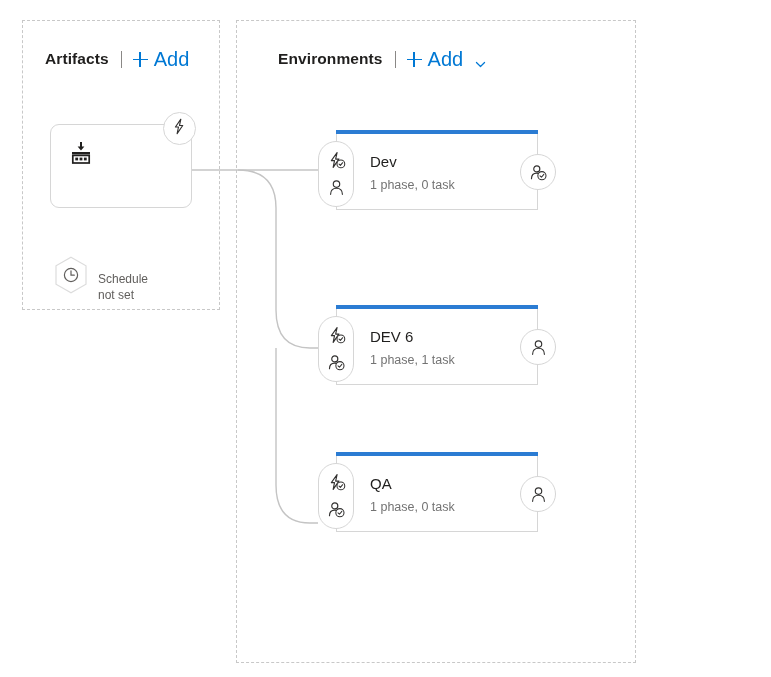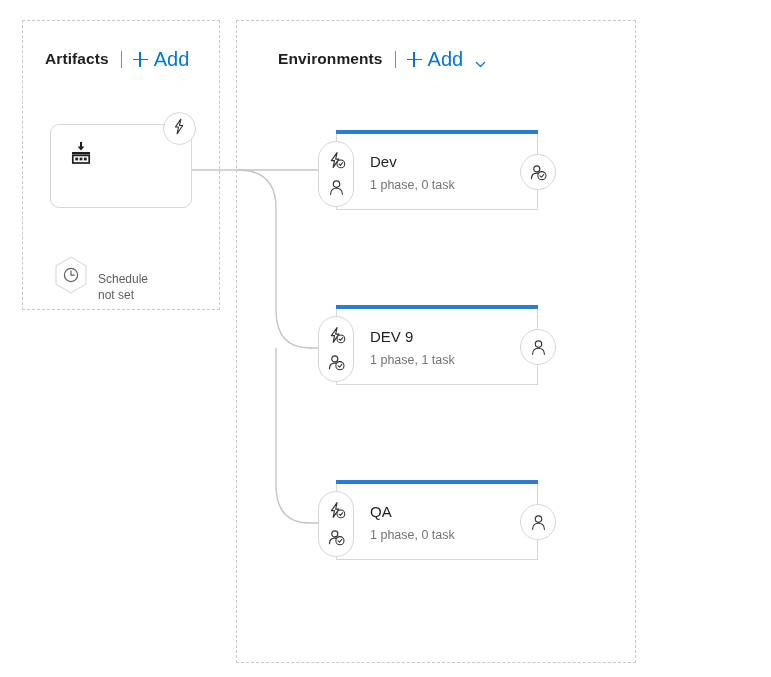--- a/index.html
+++ b/index.html
@@ -176,21 +176,21 @@
 
   
   .env-card {
     position: absolute;
     width: 202px;
     height: 72px;
     box-sizing: border-box;
   }
   #env-card-0 { left: 336px; top: 130px; }
   #env-card-1 { left: 336px; top: 305px; }
-  #env-card-2 { left: 336px; top: 480px; }
+  #env-card-2 { left: 336px; top: 452px; }
 
   .env-accent {
     position: absolute;
     left: 0;
     top: 0;
     width: 202px;
     height: 4px;
     background: #2b7cd3;
   }
   .env-body {
@@ -371,21 +371,21 @@
           <circle cx="13.6" cy="13.4" r="4.3" fill="#ffffff" stroke="#323130" stroke-width="1.1"></circle>
           <path d="M11.6 13.5 l1.5 1.5 2.5 -3" fill="none" stroke="#323130" stroke-width="1.1" stroke-linecap="round" stroke-linejoin="round"></path>
         </svg>
       </span>
     </div>
   </div>
 
   <div class="env-card" id="env-card-1">
     <div class="env-accent" style="background: rgb(43, 124, 211);"></div>
     <div class="env-body"></div>
-    <div class="env-name">DEV 9</div>
+    <div class="env-name">DEV 6</div>
     <div class="env-stats">1 phase, 1 task</div>
 
     <div class="pre-pill">
       <span class="pill-icon">
         <svg viewBox="0 0 20 20" width="19" height="19" xmlns="http://www.w3.org/2000/svg">
           <path d="M10.6 1.6 L4.6 10.2 h3.3 l-1.4 7.1 6 -8.8 h-3.4 z" fill="none" stroke="#323130" stroke-width="1.2" stroke-linejoin="round"></path>
           <circle cx="14.6" cy="13.6" r="4.1" fill="#ffffff" stroke="#323130" stroke-width="1.1"></circle>
           <path d="M12.7 13.7 l1.4 1.4 2.4 -2.8" fill="none" stroke="#323130" stroke-width="1.1" stroke-linecap="round" stroke-linejoin="round"></path>
         </svg>
       </span>

